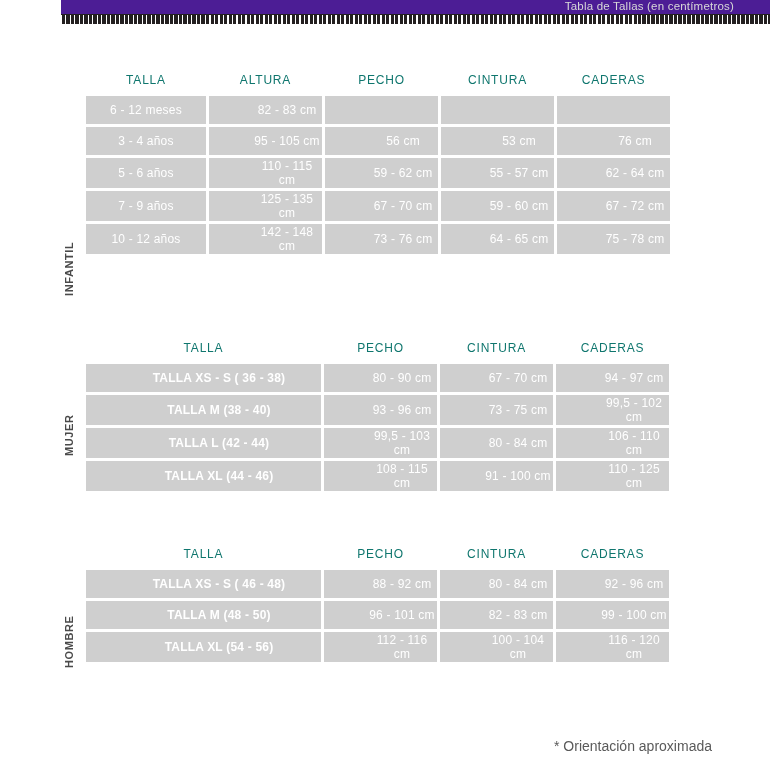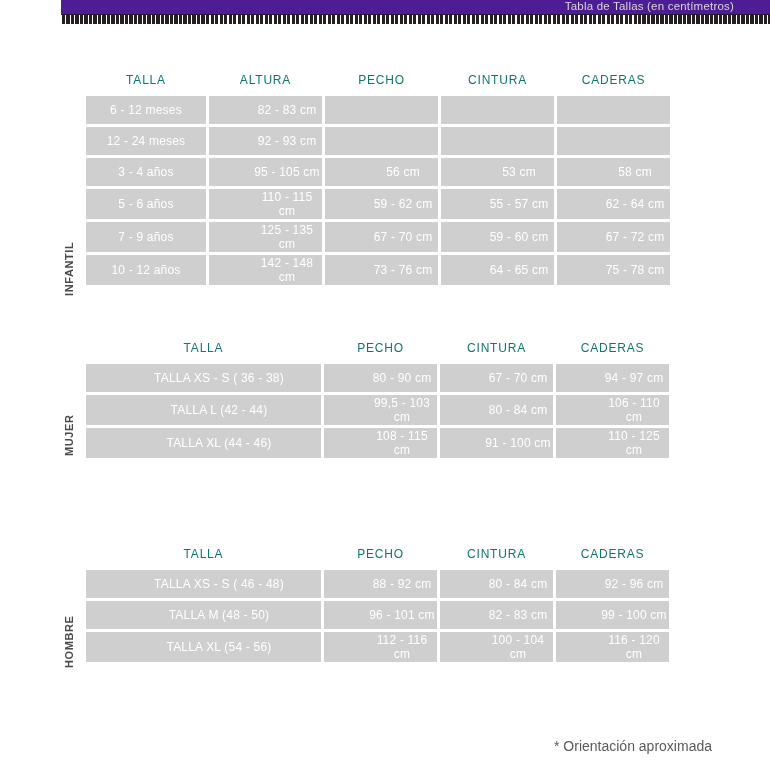--- a/index.html
+++ b/index.html
@@ -99,21 +99,21 @@
     letter-spacing: .2px;
   }
   td.empty { background: #cfcfcf; }
   td.sizecell-kid {
     background: #b6b6b6;
     color: #ffffff;
   }
   td.sizecell-dark {
     background: #6e6e6e;
     color: #ffffff;
-    font-weight: normal;
+    font-weight: bold;
     font-size: 12.5px;
     padding-left: 32px;
   }
   td.val {
     background: #cfcfcf;
     color: #ffffff;
     padding-left: 44px;
   }
 
   
@@ -170,32 +170,25 @@
       </thead>
       <tbody>
         <tr>
           <td class="sizecell-kid">6 - 12 meses</td>
           <td class="val">82 - 83 cm</td>
           <td class="empty"></td>
           <td class="empty"></td>
           <td class="empty"></td>
         </tr>
         <tr>
-          <td class="sizecell-kid">12 - 24 meses</td>
-          <td class="val">92 - 93 cm</td>
-          <td class="empty"></td>
-          <td class="empty"></td>
-          <td class="empty"></td>
-        </tr>
-        <tr>
           <td class="sizecell-kid">3 - 4 años</td>
           <td class="val">95 - 105 cm</td>
           <td class="val">56 cm</td>
           <td class="val">53 cm</td>
-          <td class="val">58 cm</td>
+          <td class="val">76 cm</td>
         </tr>
         <tr>
           <td class="sizecell-kid">5 - 6 años</td>
           <td class="val">110 - 115 cm</td>
           <td class="val">59 - 62 cm</td>
           <td class="val">55 - 57 cm</td>
           <td class="val">62 - 64 cm</td>
         </tr>
         <tr>
           <td class="sizecell-kid">7 - 9 años</td>
@@ -233,20 +226,26 @@
         </tr>
       </thead>
       <tbody>
         <tr>
           <td class="sizecell-dark">TALLA XS - S ( 36 - 38)</td>
           <td class="val">80 - 90 cm</td>
           <td class="val">67 - 70 cm</td>
           <td class="val">94 - 97 cm</td>
         </tr>
         <tr>
+          <td class="sizecell-dark">TALLA M (38 - 40)</td>
+          <td class="val">93 - 96 cm</td>
+          <td class="val">73 - 75 cm</td>
+          <td class="val">99,5 - 102 cm</td>
+        </tr>
+        <tr>
           <td class="sizecell-dark">TALLA L (42 - 44)</td>
           <td class="val">99,5 - 103 cm</td>
           <td class="val">80 - 84 cm</td>
           <td class="val">106 - 110 cm</td>
         </tr>
         <tr>
           <td class="sizecell-dark">TALLA XL (44 - 46)</td>
           <td class="val">108 - 115 cm</td>
           <td class="val">91 - 100 cm</td>
           <td class="val">110 - 125 cm</td>

